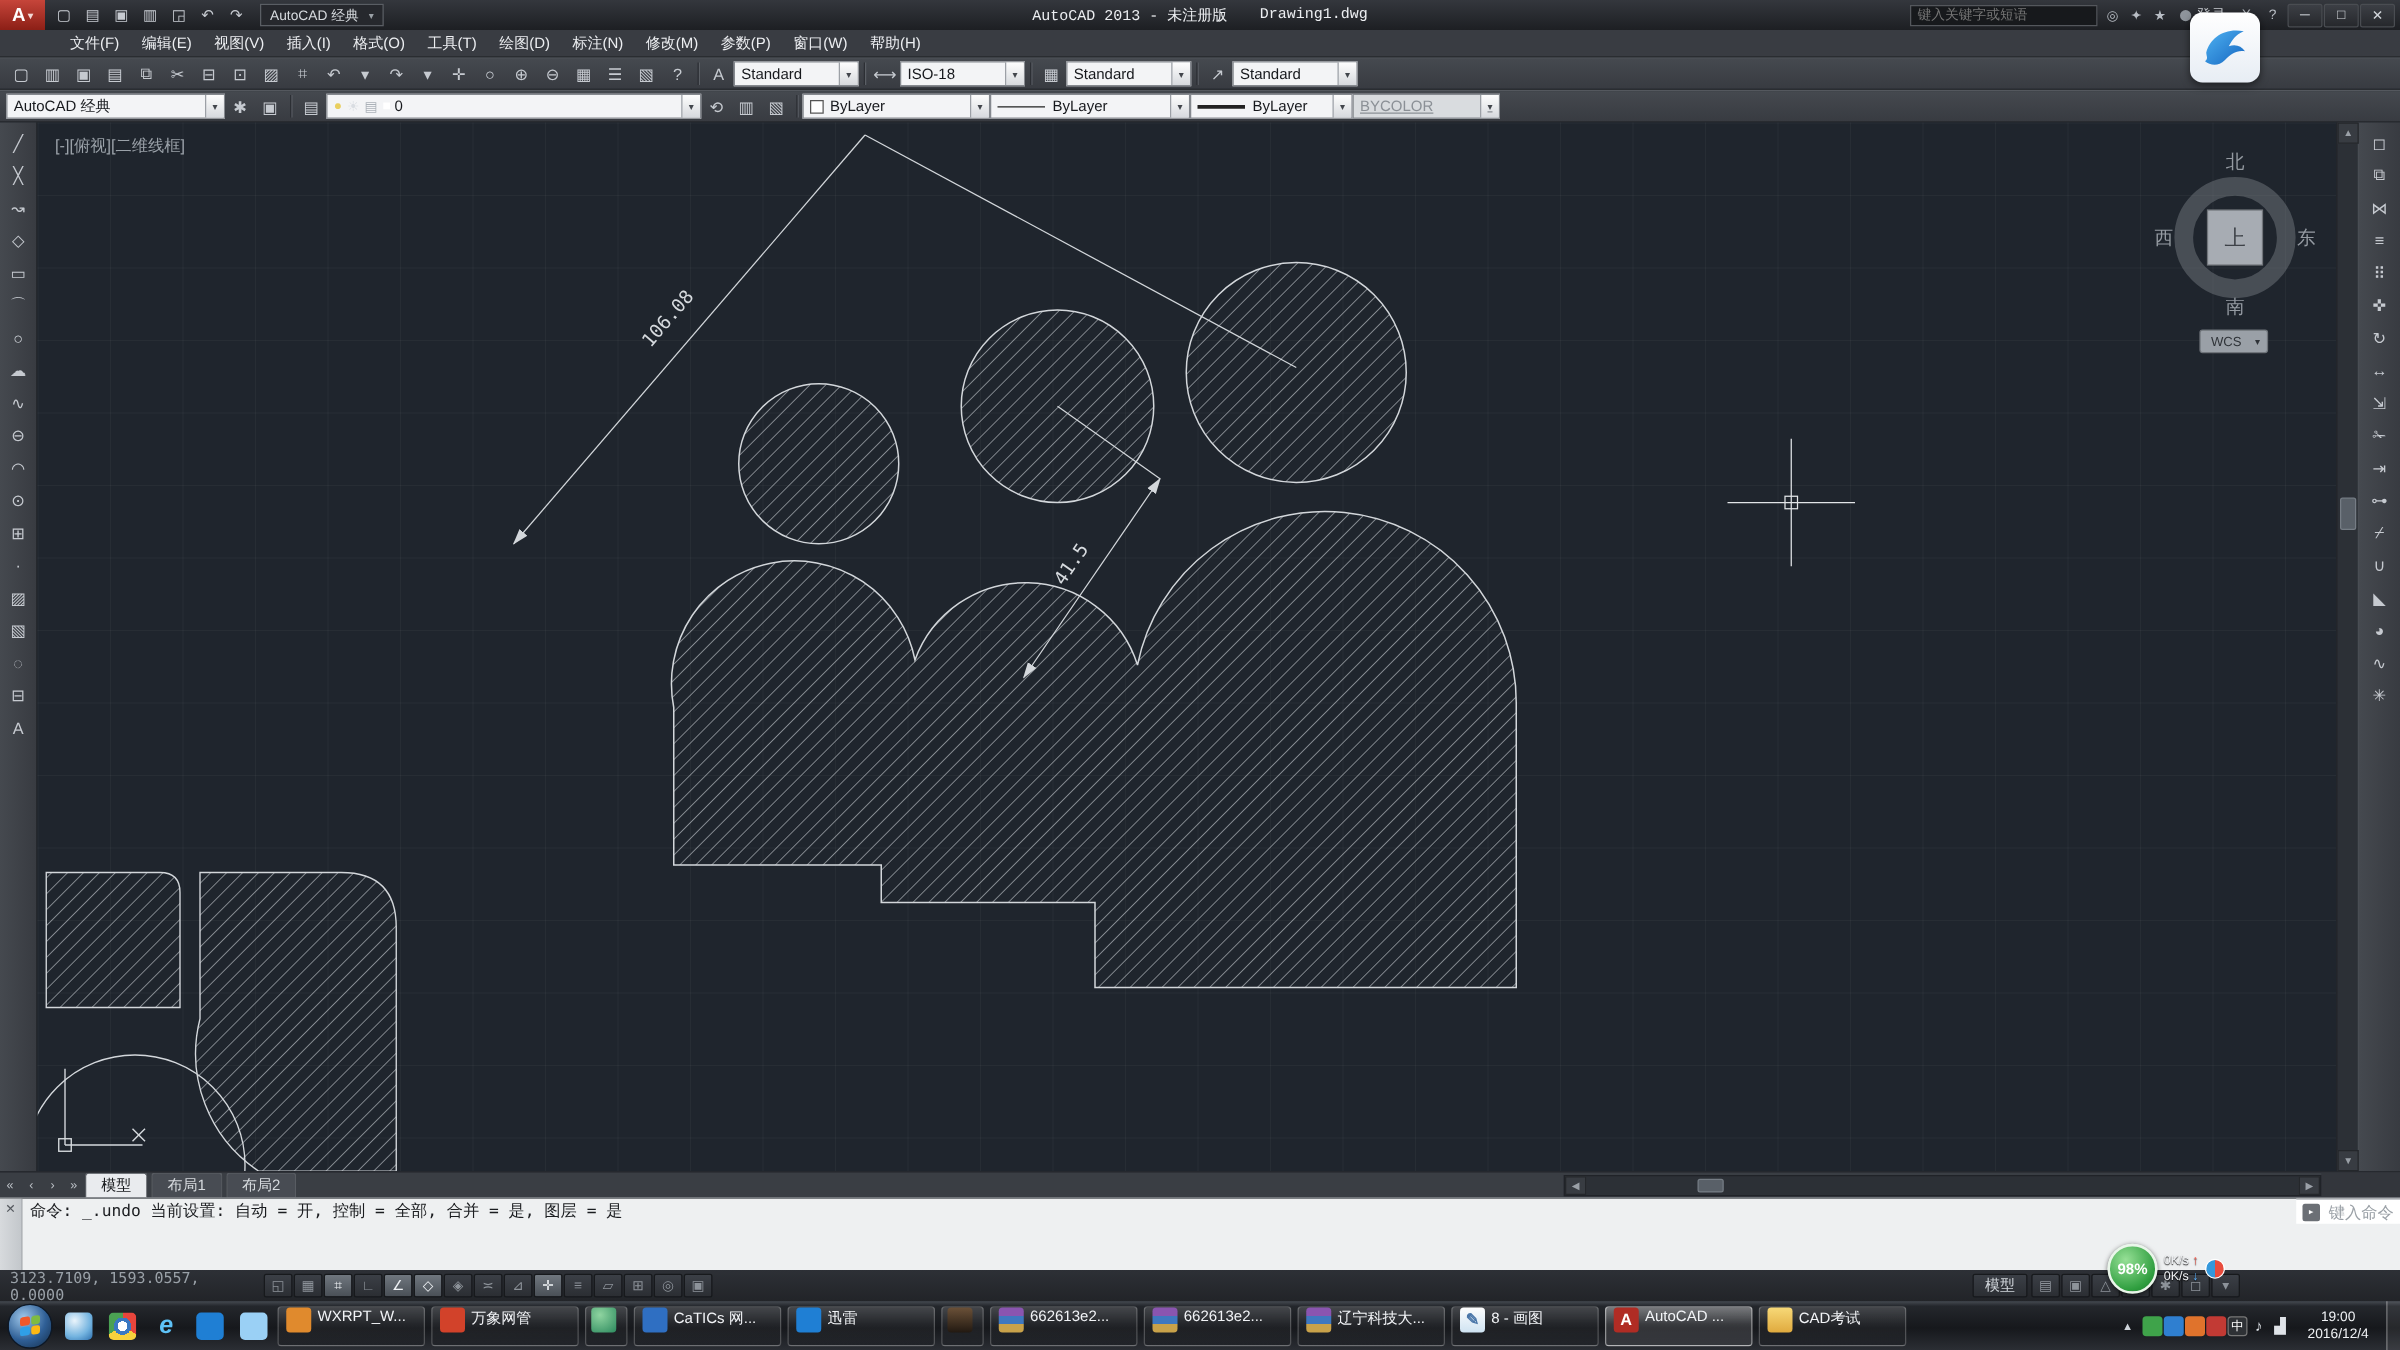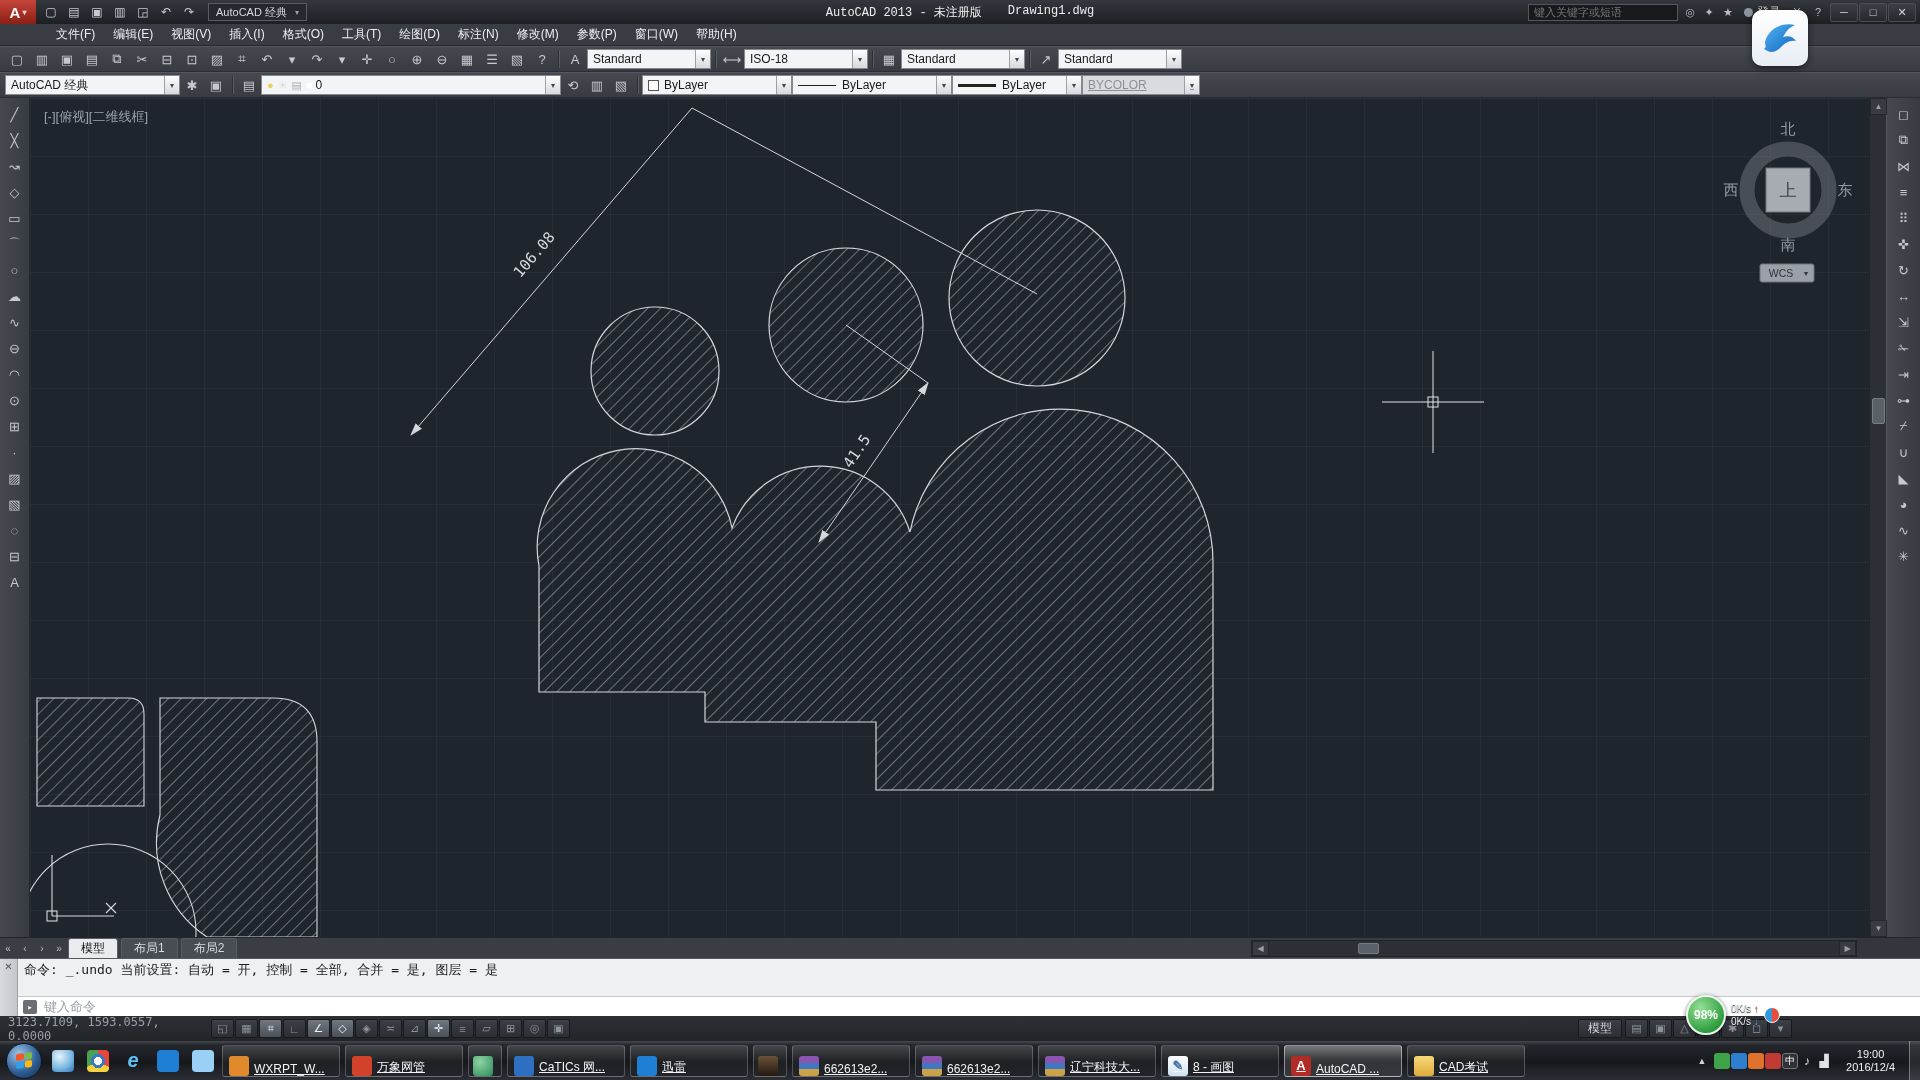--- a/index.html
+++ b/index.html
@@ -48,21 +48,21 @@
   .tool-btn { width:24px; height:22px; display:flex; align-items:center; justify-content:center;
               color:#c6cad0; font-size:13px; border-radius:2px; flex:none; }
   .tool-sep { width:1px; height:18px; background:#2c2f34; box-shadow:1px 0 0 #5a5e64; margin:0 4px; flex:none; }
   .combo { height:20px; background:#f3f4f6; border:1px solid #85898f; display:flex; align-items:center;
            font-size:12px; color:#17191d; padding-left:5px; flex:none; }
   .combo .val { overflow:hidden; white-space:nowrap; flex:1; }
   .combo .arrow { margin-left:4px; width:15px; height:100%; background:linear-gradient(#fdfdfd,#d7dade);
                   border-left:1px solid #9ca0a6; display:flex; align-items:center; justify-content:center;
                   font-size:8px; color:#42464c; flex:none; }
   .combo.disabled { background:#d9dcdf; color:#8b9096;text-decoration:underline; }
-  .w110 { width:124px; } .w175 { width:175px; } .w300 { width:300px; }
+  .w110 { width:100px; } .w175 { width:175px; } .w300 { width:300px; }
   .w150 { width:150px; } .w160 { width:160px; } .w130 { width:130px; } .w118 { width:118px; }
   .swatch { width:11px; height:11px; background:#ffffff; border:1px solid #555; margin-right:5px; flex:none; }
   .ltline { width:38px; height:0; border-top:1px solid #222; margin-right:6px; flex:none; }
   .ltline.thick { border-top-width:3px; }
   .li { font-size:11px; margin-right:3px; }
 
   
   #main { top:98px; height:839px; display:flex; }
   .side-toolbar { background:linear-gradient(90deg,#45494f,#383b41); display:flex; flex-direction:column;
                   align-items:center; padding-top:3px; flex:none; }
@@ -95,21 +95,21 @@
   #hs-left { left:0; top:0; height:15px; } #hs-right { right:0; left:auto; top:0; height:15px; }
   #hs-thumb { position:absolute; left:106px; top:2px; width:21px; height:11px; background:#596068;
               border:1px solid #767d85; border-radius:2px; }
   .tr-corner { width:63px; height:100%; background:#33363c; flex:none; }
 
   
   #command { top:958px; height:58px; display:flex; border-top:1px solid #55595f; background:#eef0f1; }
   .cmd-grip { width:18px; background:linear-gradient(90deg,#d7dadd,#c3c7cb); border-right:1px solid #9fa3a8;
               display:flex; justify-content:center; padding-top:2px; flex:none; }
   .cmd-close { color:#54585e; font-size:10px; }
-  .cmd-body { flex:1; display:flex; flex-direction:column; font-family:"DejaVu Sans Mono", monospace; }
+  .cmd-body { flex:1; display:flex; font-family:"DejaVu Sans Mono", monospace; }
   .cmd-hist { flex:1; padding:1px 6px; font-size:13px; line-height:19px; color:#1b1d20; overflow:hidden; }
   .cmd-input { height:20px; background:#fff; border-top:1px solid #c6c9cd; display:flex; align-items:center;
                padding:0 5px; gap:7px; font-size:13px; color:#9aa0a6; }
   .cmd-badge { width:14px; height:14px; background:#6b6f75; border-radius:2px; color:#fff; font-size:9px;
                display:flex; align-items:center; justify-content:center; flex:none; }
 
   
   #statusbar { top:1016px; height:25px; background:linear-gradient(#2d3036,#222428); display:flex;
                align-items:center; padding:0 8px; gap:3px; color:#a6acb3; font-size:12px; }
   .coords { width:200px; font-family:"DejaVu Sans Mono", monospace; font-size:12px; color:#99a0a7; flex:none; }
@@ -142,21 +142,21 @@
   .flag { width:16px; height:15px; display:grid; grid-template-columns:1fr 1fr; grid-template-rows:1fr 1fr;
           gap:1px; transform:skewY(-8deg); }
   .flag span { border-radius:2px; }
   .f1{background:#f0582b;} .f2{background:#7fbb42;} .f3{background:#2f9fe8;} .f4{background:#fdb813;}
   .quick-icon { width:30px; height:30px; margin:0 2px; border-radius:3px; display:flex; align-items:center;
                 justify-content:center; flex:none; }
   .qi { width:22px; height:22px; border-radius:4px; display:flex; align-items:center; justify-content:center;
         color:#fff; font-size:14px; font-style:italic; font-weight:bold; }
   .task-app { width:118px; height:32px; margin:0 2px; border:1px solid rgba(255,255,255,0.22); border-radius:3px;
               background:linear-gradient(rgba(255,255,255,0.15),rgba(255,255,255,0.05) 45%,rgba(0,0,0,0.12));
-              display:flex; align-items:flex-end; gap:5px; padding:0 6px; color:#f2f4f7; font-size:12px; flex:none;text-decoration:underline; }
+              display:flex; align-items:flex-start; gap:5px; padding:0 6px; color:#f2f4f7; font-size:12px; flex:none; }
   .task-app.icon-only { width:34px; justify-content:center; padding:0; }
   .task-app.active { background:linear-gradient(rgba(255,255,255,0.38),rgba(255,255,255,0.14) 45%,rgba(255,255,255,0.07));
                      border-color:rgba(255,255,255,0.45); }
   .app-icon { width:20px; height:20px; border-radius:3px; flex:none; display:flex; align-items:center;
               justify-content:center; font-size:13px; font-weight:bold; color:#fff; }
   .app-label { white-space:nowrap; overflow:hidden; }
   .tray { margin-left:auto; display:flex; align-items:center; gap:5px; }
   .tray-up { color:#cfd4da; font-size:9px; width:14px; text-align:center; }
   .tray-icon { width:16px; height:16px; border-radius:3px; display:flex; align-items:center; justify-content:center;
                color:#fff; font-size:10px; flex:none; }

